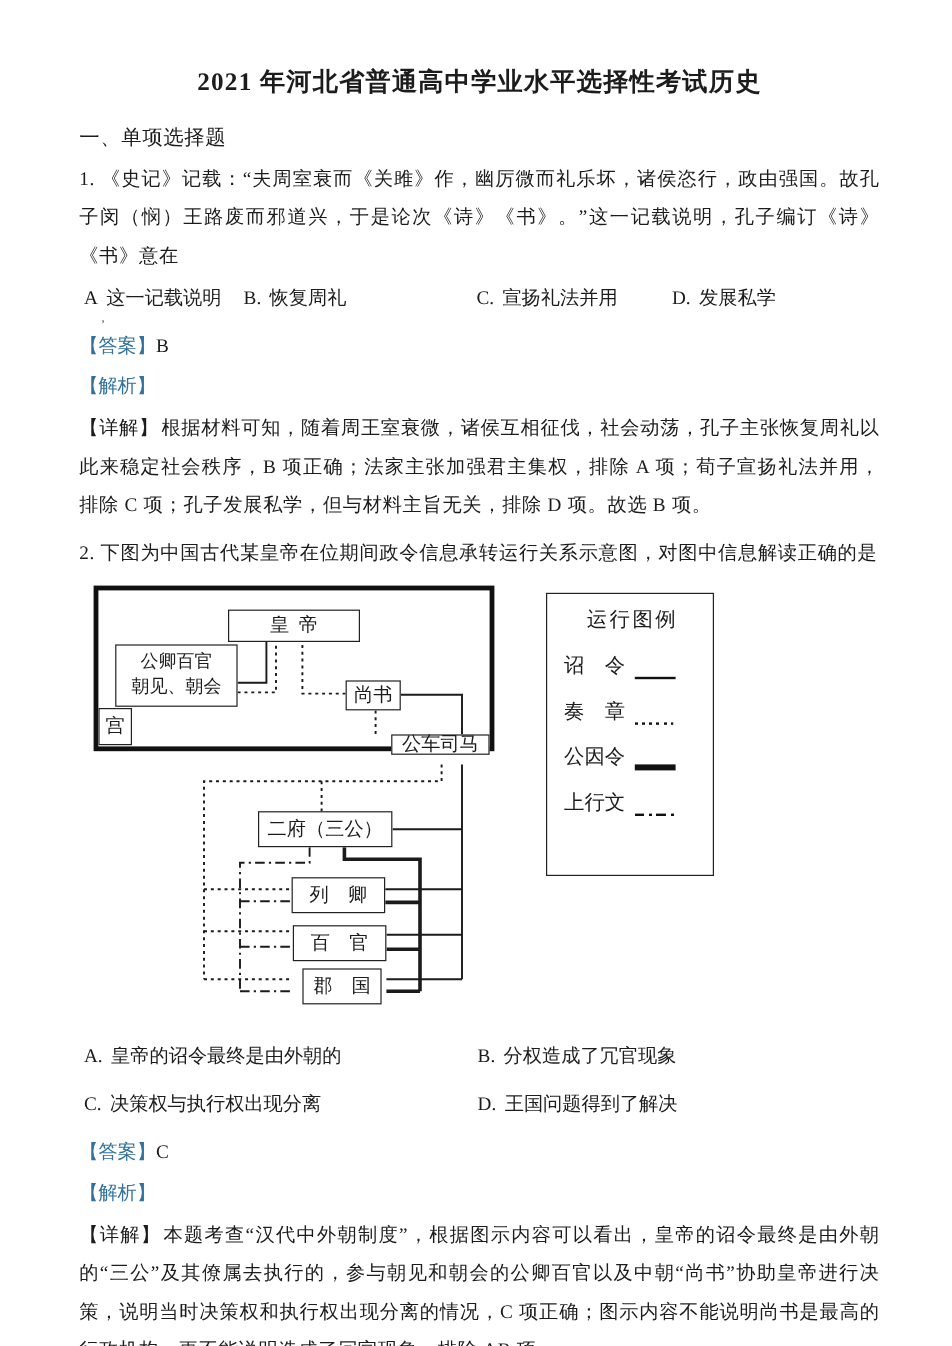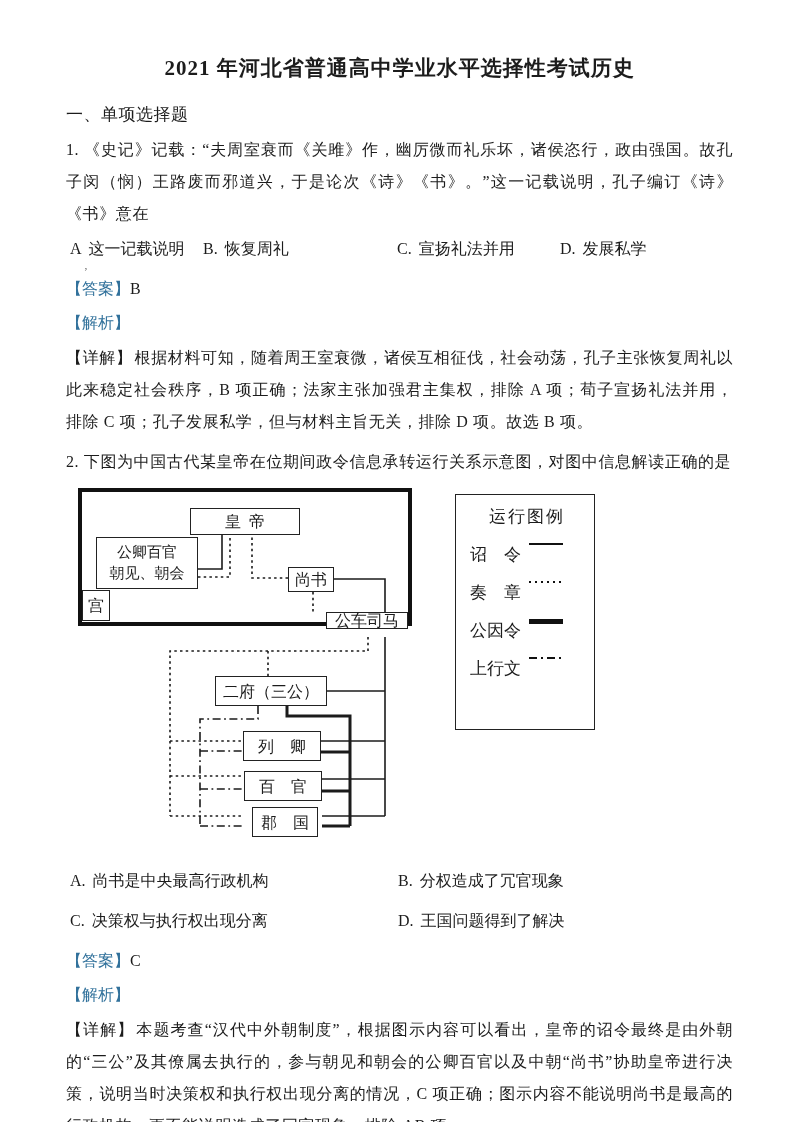--- a/index.html
+++ b/index.html
@@ -37,21 +37,21 @@
   #n-shangshu{left:222px;top:83px;width:46px;height:25px}
   #n-gongche{left:260px;top:128px;width:82px;height:17px}
   #n-erfu{left:149px;top:192px;width:112px;height:30px}
   #n-lieqing{left:177px;top:247px;width:78px;height:30px}
   #n-baiguan{left:178px;top:287px;width:78px;height:30px}
   #n-junguo{left:186px;top:323px;width:66px;height:30px}
 
   .legend{position:absolute;left:389px;top:10px;width:140px;height:236px;border:1.6px solid #222;
           box-sizing:border-box;z-index:3;background:#fff;padding:10px 10px 0 14px}
   .legend-title{text-align:center;font-size:17px;letter-spacing:2px}
-  .legend-row{display:flex;align-items:flex-start;margin-top:15px;font-size:17px}
+  .legend-row{display:flex;align-items:flex-end;margin-top:15px;font-size:17px}
   .sample{margin-left:8px;flex:none}
   .sample.thin{width:34px;border-top:2px solid #111}
   .sample.dot{width:32px;height:2px;background:repeating-linear-gradient(90deg,#111 0 2.5px,transparent 2.5px 6px)}
   .sample.thick{width:34px;border-top:5px solid #111}
   .sample.dashdot{width:34px;height:2px;background:repeating-linear-gradient(90deg,#111 0 8px,transparent 8px 12px,#111 12px 14.5px,transparent 14.5px 18px)}
 </style>
 </head>
 <body style="color: rgb(28, 28, 28);">
 
 <div class="page">
@@ -167,21 +167,21 @@
         <span class="sample thick"></span>
       </div>
       <div class="legend-row">
         <span>上行文</span>
         <span class="sample dashdot"></span>
       </div>
     </div>
   </div>
 
   <div class="opt-row two-col" style="margin-top:14px">
-    <span class="opt"><span class="lbl">A.</span><span>尚书是中央最高行政机构</span></span>
+    <span class="opt"><span class="lbl">A.</span><span>皇帝的诏令最终是由外朝的</span></span>
     <span class="opt"><span class="lbl">B.</span><span>分权造成了冗官现象</span></span>
   </div>
   <div class="opt-row two-col" style="margin-top:10px">
     <span class="opt"><span class="lbl">C.</span><span>决策权与执行权出现分离</span></span>
     <span class="opt"><span class="lbl">D.</span><span>王国问题得到了解决</span></span>
   </div>
 
   <div class="ans-row">
     <span class="accent" style="color: rgb(49, 113, 155); font-weight: normal;">【答案】</span><span>C</span>
   </div>

